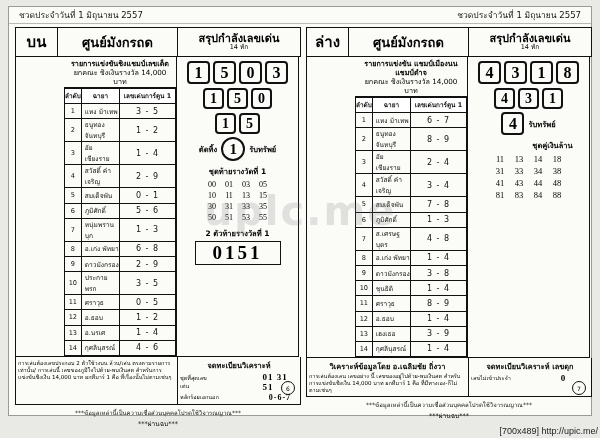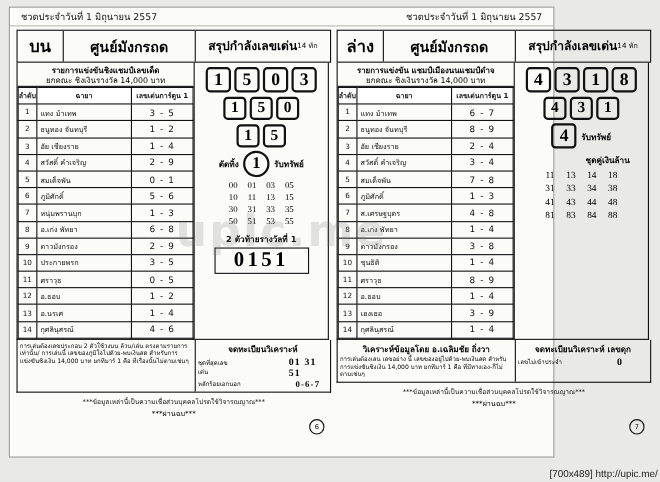--- a/index.html
+++ b/index.html
@@ -11,21 +11,21 @@
     overflow:hidden;
   }
   .page {
     position:relative;
     width:600px; height:438px;
     background:#e9e9e6;
   }
   .sheet {
     position:absolute;
     left:8px; top:6px;
-    width:496px; height:410px;
+    width:584px; height:410px;
     background:#fbfbf8;
     border:1px solid #9a9a96;
   }
   .topbar {
     position:absolute; left:0; top:0; width:100%; height:17px;
     font-size:8.5px; color:#111;
     display:flex; justify-content:space-between; align-items:center;
     padding:0 10px;
     border-bottom:1px solid #b9b9b5;
   }
@@ -37,28 +37,28 @@
   .hdr .tag {
     width:42px; border-right:1.5px solid #111;
     display:flex; align-items:center; justify-content:center;
     font-size:15px; font-weight:bold;
   }
   .hdr .mid {
     flex:1; display:flex; align-items:center; justify-content:center;
     font-size:13px; font-weight:bold; border-right:1.5px solid #111;
   }
   .hdr .right {
-    width:122px; display:flex; align-items:center; justify-content:center;
+    width:122px; display:flex; flex-direction:column; align-items:center; justify-content:center;
     line-height:1.05;
   }
   .hdr .right .t1 { font-size:11px; font-weight:bold; }
   .hdr .right .t2 { font-size:6.5px; }
 
   .body { display:flex; }
-  .left-box { width:162px; border:1.5px solid #111; border-top:none; }
+  .left-box { width:162px; border:1.5px solid #111; border-top:none;padding-left:48px; }
   .right-box { width:122px; border:1.5px solid #111; border-top:none; border-left:none; position:relative; }
 
   .subtitle {
     text-align:center; font-size:7.2px; line-height:1.25;
     padding:2px 2px 1px 2px; border-bottom:1px solid #111;
   }
   .subtitle .b { font-weight:bold; }
 
   table.lst { width:100%; border-collapse:collapse; }
   table.lst th, table.lst td {
@@ -264,20 +264,21 @@
             <div class="bigrow">
               <div class="bigcell sm">1</div>
               <div class="bigcell sm">5</div>
             </div>
             <div class="labelrow">
               <span>ตัดทิ้ง</span>
               <span class="bigcircle">1</span>
               <span>รับทรัพย์</span>
             </div>
 
+            <div class="sect-title">ชุดท้ายรางวัดที่ 1</div>
             <table class="gridnums">
               <tbody>
                   <tr>
                 <td>00</td>
                 <td>01</td>
                 <td>03</td>
                 <td>05</td>
               </tr>
               <tr>
                 <td>10</td>

